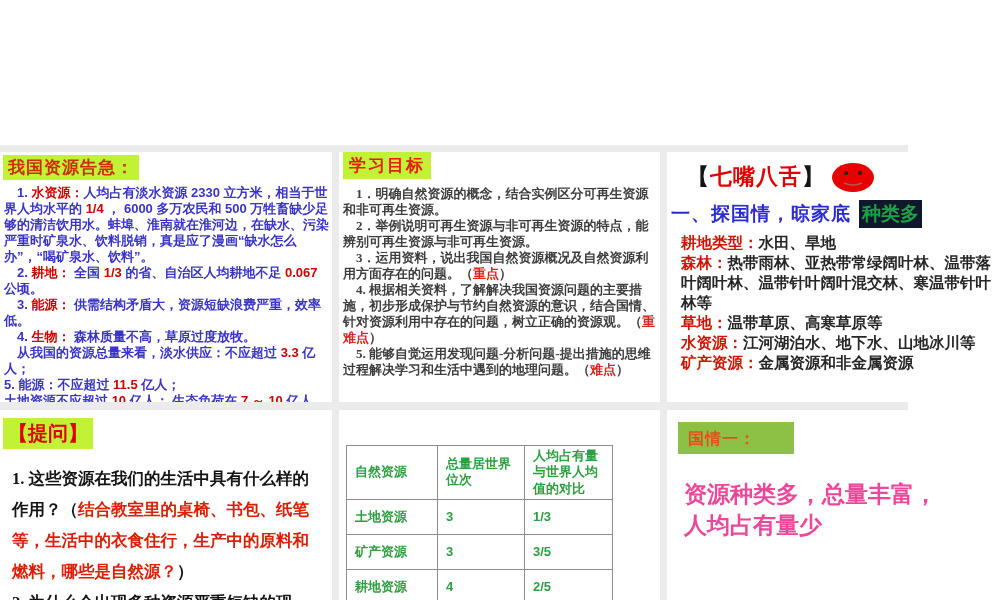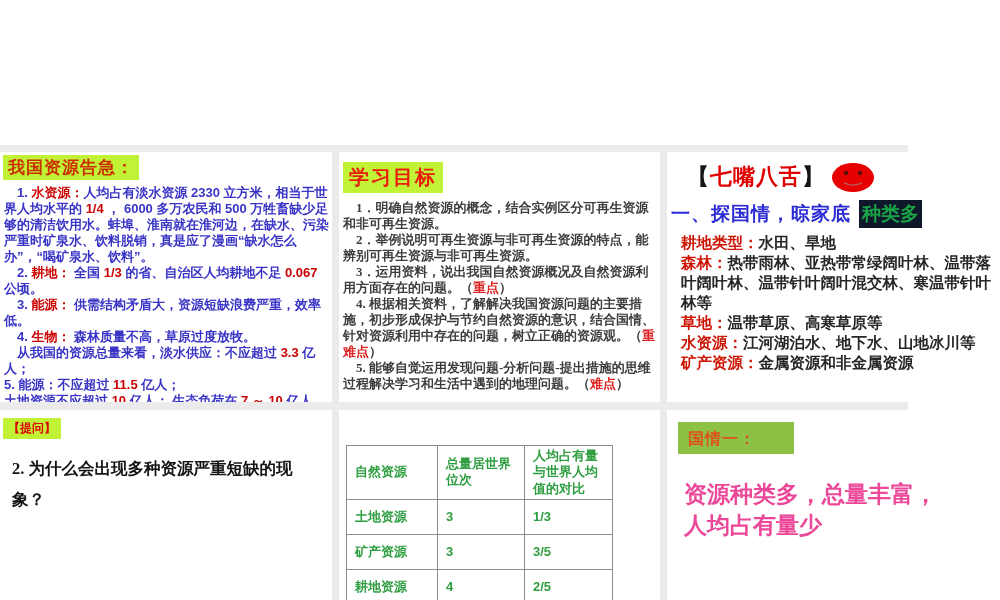--- a/index.html
+++ b/index.html
@@ -27,35 +27,35 @@
   .r-titlered{color:#e00000;}
   .r-label{color:#cc1504;font-weight:bold;}
   .r-ink{color:#262626;}
   .r-q{color:#d92007;}
 
   
   .t1{margin:3px 0 0 3px;padding:1px 5px;font-size:17px;font-weight:bold;color:#cc2e00;letter-spacing:1px;}
   .b1{margin:5px 2px 0 4px;font-size:13px;font-weight:bold;line-height:16px;}
 
   
-  .t2{margin:10px 0 0 4px;padding:2px 6px;font-size:20px;font-weight:bold;color:#ea1c0c;letter-spacing:2px;}
+  .t2{margin:0 0 0 4px;padding:2px 6px;font-size:17px;font-weight:bold;color:#ea1c0c;letter-spacing:2px;}
   .b2{margin:7px 3px 0 4px;font-size:13px;line-height:16px;font-weight:600;
       font-family:"Liberation Serif","DejaVu Serif",serif;}
 
   
   .t3{margin:10px 0 0 20px;font-size:22px;font-weight:bold;display:flex;align-items:flex-start;letter-spacing:1px;}
   .smiley{display:inline-flex;margin-left:6px;}
   .h3{margin:7px 0 0 4px;display:flex;align-items:center;}
   .h3-main{color:#2b2bd5;font-size:19px;font-weight:bold;letter-spacing:1px;}
   .h3-tag{background:#0f172a;color:#19a347;font-size:19px;font-weight:bold;margin-left:8px;padding:1px 3px;}
   .b3{margin:5px 6px 8px 14px;font-size:15.5px;line-height:20px;font-weight:600;color:#262626;
       font-family:Liberation Serif, serif;}
 
   
-  .t4{margin:8px 0 0 3px;padding:2px 5px;font-size:12px;font-weight:bold;color:#e00000;}
+  .t4{margin:8px 0 0 3px;padding:2px 5px;font-size:20px;font-weight:bold;color:#e00000;}
   .b4{margin:14px 22px 0 12px;font-size:16.5px;font-weight:bold;line-height:31px;color:#141414;
       font-family:"Liberation Serif","DejaVu Serif",serif;}
 
   
   .tbl{margin:35px 0 0 7px;border-collapse:collapse;color:#2f9e41;table-layout:fixed;}
   .tbl th,.tbl td{border:1px solid #8c8c8c;text-align:left;vertical-align:middle;
       padding:2px 4px 2px 8px;font-size:13px;font-weight:bold;}
   .tbl th{line-height:1.25;height:29px;}
   .tbl td{height:30px;}
   .c1{width:91px;}.c2{width:87px;}.c3{width:88px;}
@@ -116,20 +116,21 @@
         <div><span class="r-label">森林：</span><span class="r-ink">热带雨林、亚热带常绿阔叶林、温带落叶阔叶林、温带针叶阔叶混交林、寒温带针叶林等</span></div>
         <div><span class="r-label">草地：</span><span class="r-ink">温带草原、高寒草原等</span></div>
         <div><span class="r-label">水资源：</span><span class="r-ink">江河湖泊水、地下水、山地冰川等</span></div>
         <div><span class="r-label">矿产资源：</span><span class="r-ink">金属资源和非金属资源</span></div>
       </div>
   </section>
 
   <section class="cell" id="cell-4">
     <div class="hl t4">【提问】</div>
     <div class="b4">
+        <div><span class="r-black">1. 这些资源在我们的生活中具有什么样的作用？（</span><span class="r-q">结合教室里的桌椅、书包、纸笔等，生活中的衣食住行，生产中的原料和燃料，哪些是自然源？</span><span class="r-black">）</span></div>
         <div><span class="r-black">2. 为什么会出现多种资源严重短缺的现象？</span></div>
       </div>
   </section>
 
   <section class="cell" id="cell-5">
     <table class="tbl">
       <colgroup>
           <col class="c1">
           <col class="c2">
           <col class="c3">

